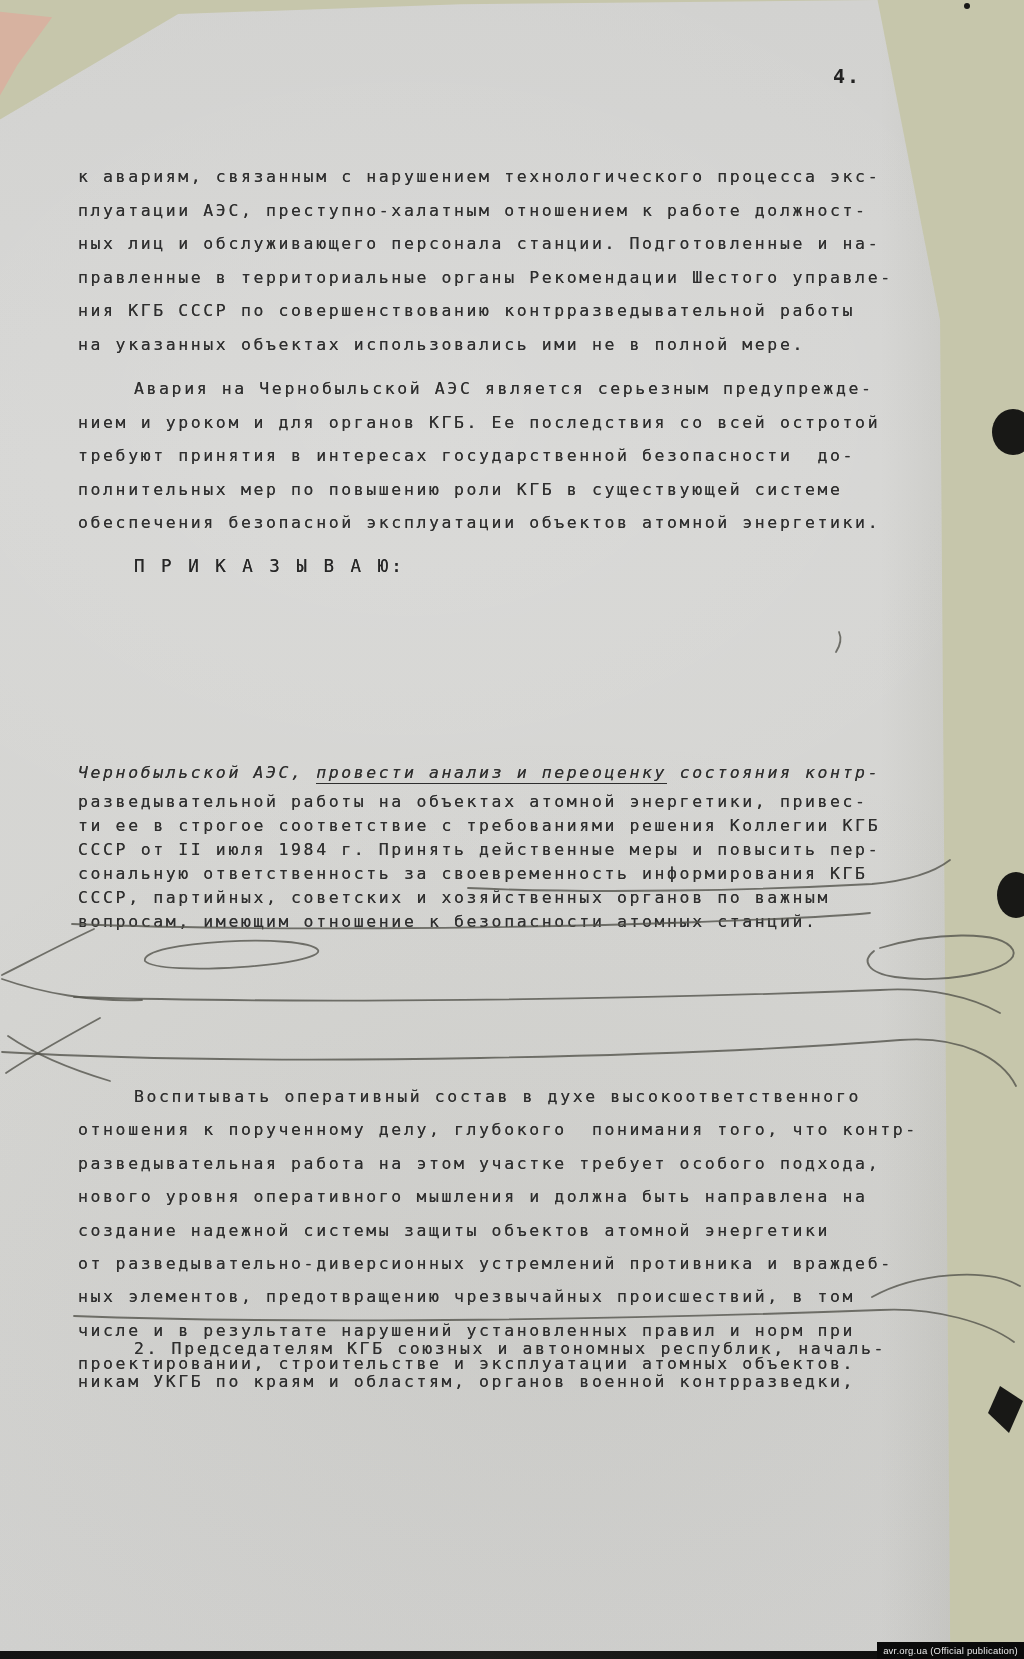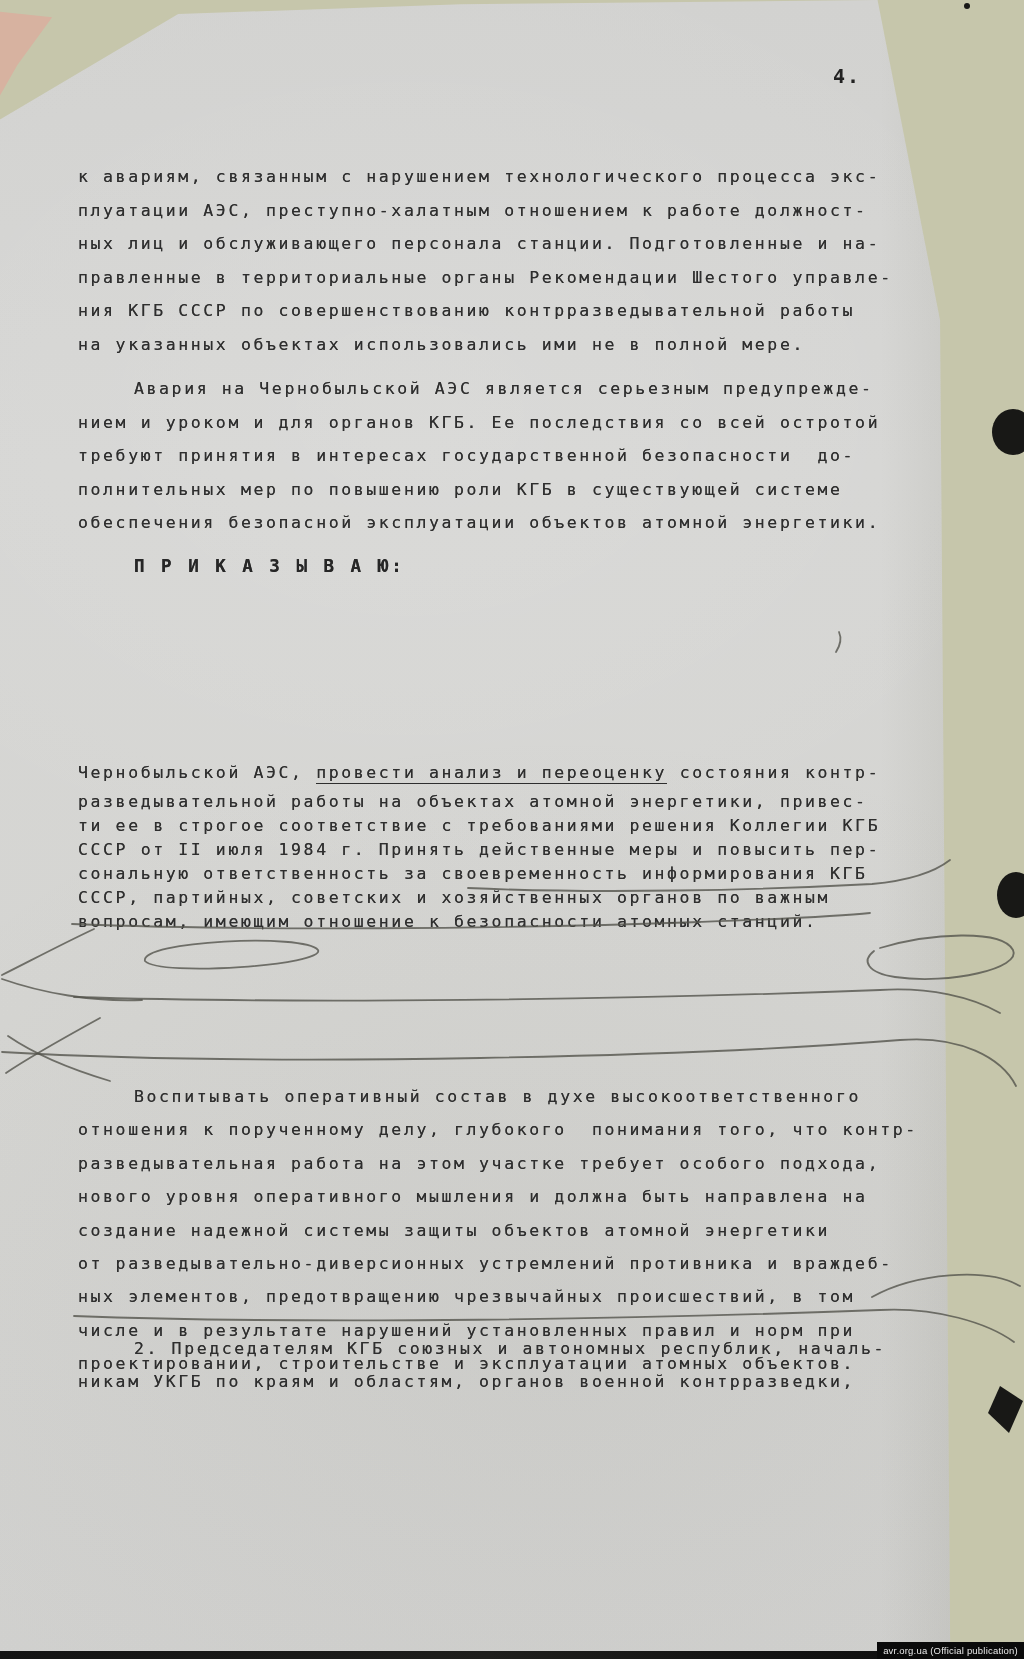--- a/index.html
+++ b/index.html
@@ -31,28 +31,28 @@
     letter-spacing:2.6px;
     line-height:33.5px;
     white-space:pre-line;
     text-shadow:0 0 .6px rgba(46,46,46,.75);
   }
   .indent{text-indent:56px;}
   .lh36{line-height:24px;}
   .lh33{line-height:33.4px;}
   .heading{
     position:absolute;left:134px;top:556px;
-    color:#262626;font-size:17.5px;font-weight:bold;letter-spacing:3px;
+    color:#262626;font-size:17.5px;font-weight:normal;letter-spacing:3px;
     text-shadow:0 0 .6px rgba(38,38,38,.8);
   }
   .page-number{
     position:absolute;left:833px;top:64px;
     color:#222;font-size:20px;font-weight:bold;letter-spacing:2px;
   }
-  .oneline{white-space:nowrap;}
+  .oneline{white-space:nowrap;font-style:italic;}
   .u-typed{border-bottom:1.6px solid #2e2e2e;padding-bottom:1px;}
   svg.overlay{position:absolute;left:0;top:0;pointer-events:none;}
   .pen{stroke:#54544c;stroke-width:1.8;fill:none;opacity:.8;stroke-linecap:round;}
   .blob{fill:#181816;}
   .scan-bottom-edge{
     position:absolute;left:0;top:1651px;width:886px;height:8px;
     background:linear-gradient(90deg,#141414 0%,#1e1e1c 55%,#101010 100%);
   }
   .watermark{
     position:absolute;left:877px;top:1642px;width:147px;height:34px;

